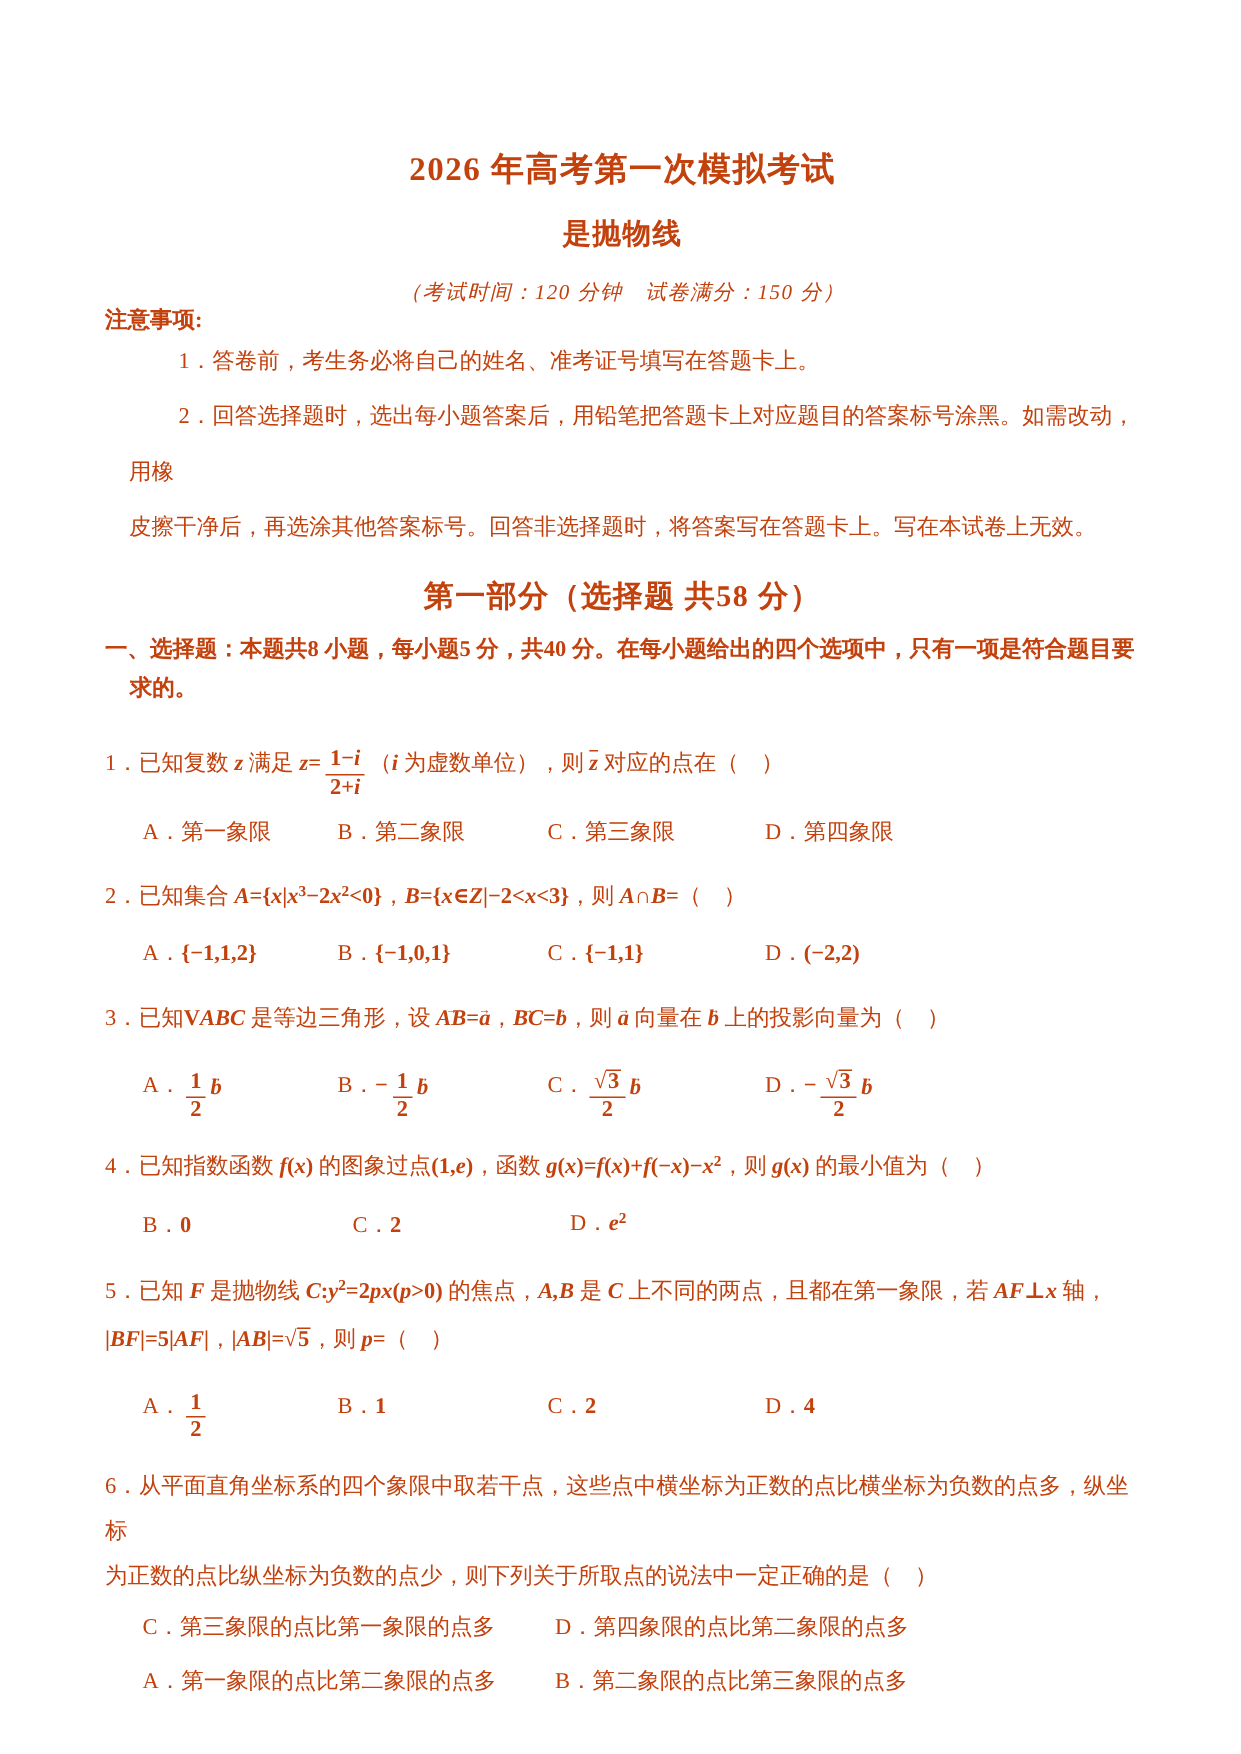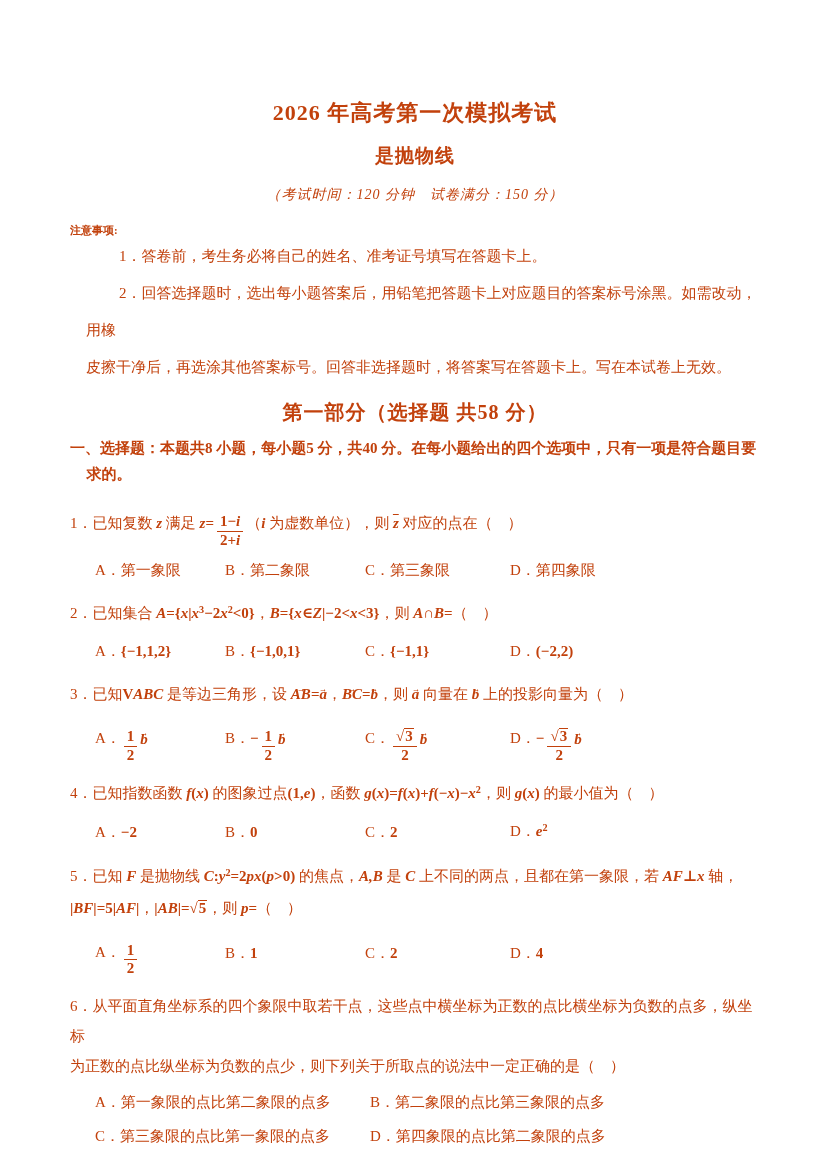--- a/index.html
+++ b/index.html
@@ -7,21 +7,21 @@
   .page {
     position:relative; width:827px; height:1169px; margin:0 auto;
     background:#ffffff; color:#c2410c; overflow:hidden;
     font-family:"Liberation Serif","DejaVu Serif",serif;
     font-size:15px; padding:98px 67px 0 70px;
   }
   .center { text-align:center; }
   .title { font-size:22px; font-weight:bold; letter-spacing:1px; }
   .subtitle { font-size:19px; font-weight:bold; margin-top:15px; letter-spacing:1px; }
   .info { font-size:14px; font-style:italic; margin-top:17px; letter-spacing:1px; }
-  .notice-head { font-size:11px; font-weight:bold; margin-top:19px; }
+  .notice-head { font-size:15px; font-weight:bold; }
   .notice-line { line-height:37px;margin-left:16px; }
   .ind2 { text-indent:2.2em; }
   .sec-head { font-size:20px; font-weight:bold; margin-top:13px; letter-spacing:1px; }
   .intro { margin-top:9px; font-weight:bold; }
   .intro .iline { line-height:26px; }
   .intro .iline2 { text-indent:1.1em; }
   .question { margin-top:13px; }
   .qline { line-height:30px; }
   .opts { display:flex; align-items:center; padding-left:25px; margin-top:6px; line-height:30px; }
   .opt1 { width:130px; } .opt2 { width:140px; } .opt3 { width:145px; } .opt4 { flex:1; }
@@ -91,44 +91,43 @@
       <span class="opt1"><span class="cn">A．</span><span class="frac"><span class="num"><span class="mr">1</span></span><span class="den"><span class="mr">2</span></span></span><span class="vec"><span class="mi">b</span></span></span>
       <span class="opt2"><span class="cn">B．</span><span class="mr">−</span><span class="frac"><span class="num"><span class="mr">1</span></span><span class="den"><span class="mr">2</span></span></span><span class="vec"><span class="mi">b</span></span></span>
       <span class="opt3"><span class="cn">C．</span><span class="frac"><span class="num"><span class="sqrt"><span class="rdx">√</span><span class="rad">3</span></span></span><span class="den"><span class="mr">2</span></span></span><span class="vec"><span class="mi">b</span></span></span>
       <span class="opt4"><span class="cn">D．</span><span class="mr">−</span><span class="frac"><span class="num"><span class="sqrt"><span class="rdx">√</span><span class="rad">3</span></span></span><span class="den"><span class="mr">2</span></span></span><span class="vec"><span class="mi">b</span></span></span>
     </div>
   </div>
 
   <div class="question">
     <div class="qline"><span class="cn">4．已知指数函数 </span><span class="mi">f</span><span class="mr">(</span><span class="mi">x</span><span class="mr">)</span><span class="cn"> 的图象过点</span><span class="mr">(1,</span><span class="mi">e</span><span class="mr">)</span><span class="cn">，函数 </span><span class="mi">g</span><span class="mr">(</span><span class="mi">x</span><span class="mr">)=</span><span class="mi">f</span><span class="mr">(</span><span class="mi">x</span><span class="mr">)+</span><span class="mi">f</span><span class="mr">(−</span><span class="mi">x</span><span class="mr">)−</span><span class="mi">x</span><span class="msup">2</span><span class="cn">，则 </span><span class="mi">g</span><span class="mr">(</span><span class="mi">x</span><span class="mr">)</span><span class="cn"> 的最小值为（　）</span></div>
     <div class="opts">
-      <span class="opt1"><span class="cn">A．</span><span class="mr">−2</span></span>
       <span class="opt2"><span class="cn">B．</span><span class="mr">0</span></span>
       <span class="opt3"><span class="cn">C．</span><span class="mr">2</span></span>
       <span class="opt4"><span class="cn">D．</span><span class="mi">e</span><span class="msup">2</span></span>
     </div>
   </div>
 
   <div class="question">
     <div class="qline"><span class="cn">5．已知 </span><span class="mi">F</span><span class="cn"> 是抛物线 </span><span class="mi">C</span><span class="mr">:</span><span class="mi">y</span><span class="msup">2</span><span class="mr">=2</span><span class="mi">px</span><span class="mr">(</span><span class="mi">p</span><span class="mr">&gt;0)</span><span class="cn"> 的焦点，</span><span class="mi">A,B</span><span class="cn"> 是 </span><span class="mi">C</span><span class="cn"> 上不同的两点，且都在第一象限，若 </span><span class="mi">AF</span><span class="mr">⊥</span><span class="mi">x</span><span class="cn"> 轴，</span></div>
     <div class="qline"><span class="mr">|</span><span class="mi">BF</span><span class="mr">|=5|</span><span class="mi">AF</span><span class="mr">|</span><span class="cn">，</span><span class="mr">|</span><span class="mi">AB</span><span class="mr">|=</span><span class="sqrt"><span class="rdx">√</span><span class="rad">5</span></span><span class="cn">，则 </span><span class="mi">p</span><span class="mr">=</span><span class="cn">（　）</span></div>
     <div class="opts">
       <span class="opt1"><span class="cn">A．</span><span class="frac"><span class="num"><span class="mr">1</span></span><span class="den"><span class="mr">2</span></span></span></span>
       <span class="opt2"><span class="cn">B．</span><span class="mr">1</span></span>
       <span class="opt3"><span class="cn">C．</span><span class="mr">2</span></span>
       <span class="opt4"><span class="cn">D．</span><span class="mr">4</span></span>
     </div>
   </div>
 
   <div class="question">
     <div class="qline"><span class="cn">6．从平面直角坐标系的四个象限中取若干点，这些点中横坐标为正数的点比横坐标为负数的点多，纵坐标</span></div>
     <div class="qline"><span class="cn">为正数的点比纵坐标为负数的点少，则下列关于所取点的说法中一定正确的是（　）</span></div>
+    <div class="opts opts2row">
+      <span class="optw"><span class="cn">C．第三象限的点比第一象限的点多</span></span>
+      <span class="opt4"><span class="cn">D．第四象限的点比第二象限的点多</span></span>
+    </div>
     <div class="opts">
       <span class="optw"><span class="cn">A．第一象限的点比第二象限的点多</span></span>
       <span class="opt4"><span class="cn">B．第二象限的点比第三象限的点多</span></span>
-    </div>
-    <div class="opts opts2row">
-      <span class="optw"><span class="cn">C．第三象限的点比第一象限的点多</span></span>
-      <span class="opt4"><span class="cn">D．第四象限的点比第二象限的点多</span></span>
     </div>
   </div>
 
 </div>
 
 </body></html>

